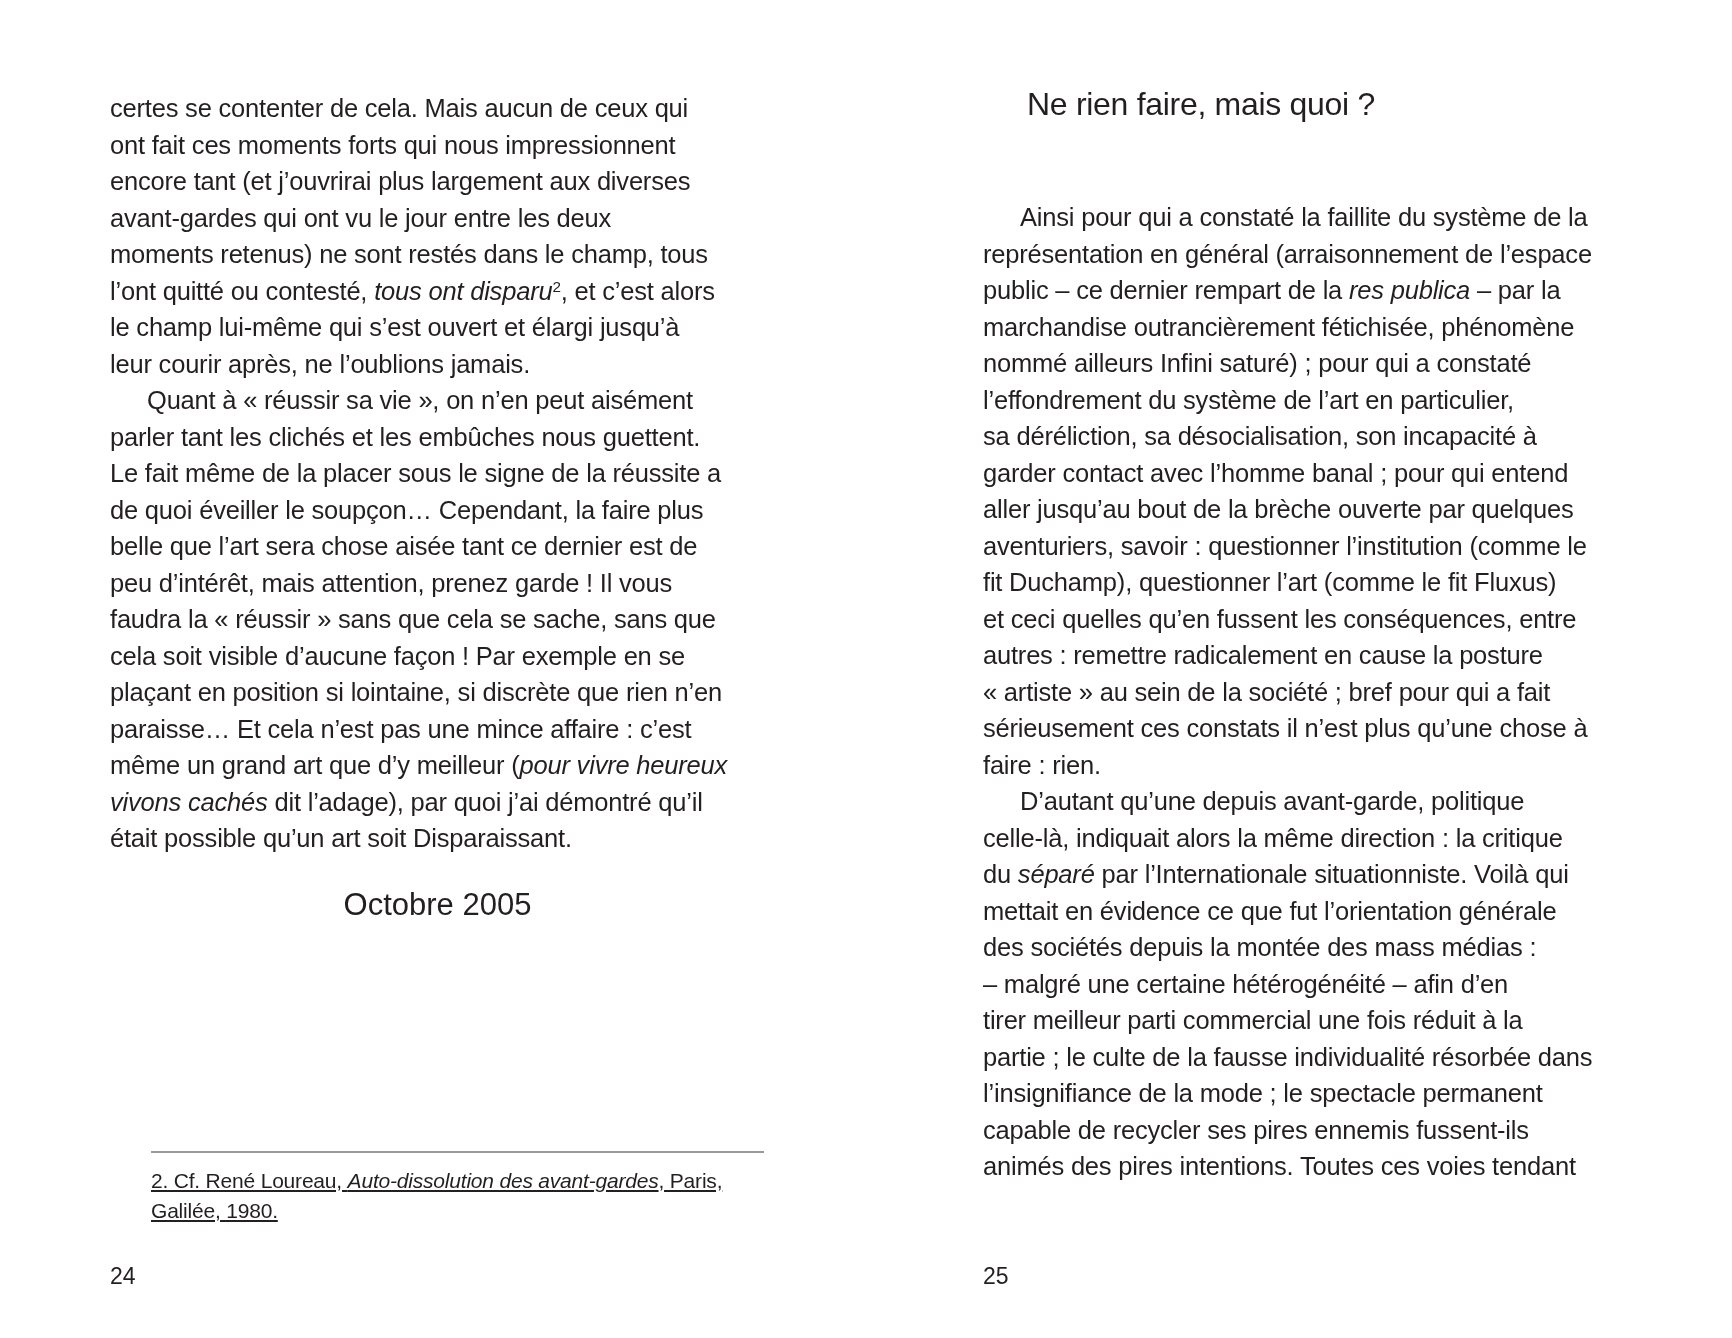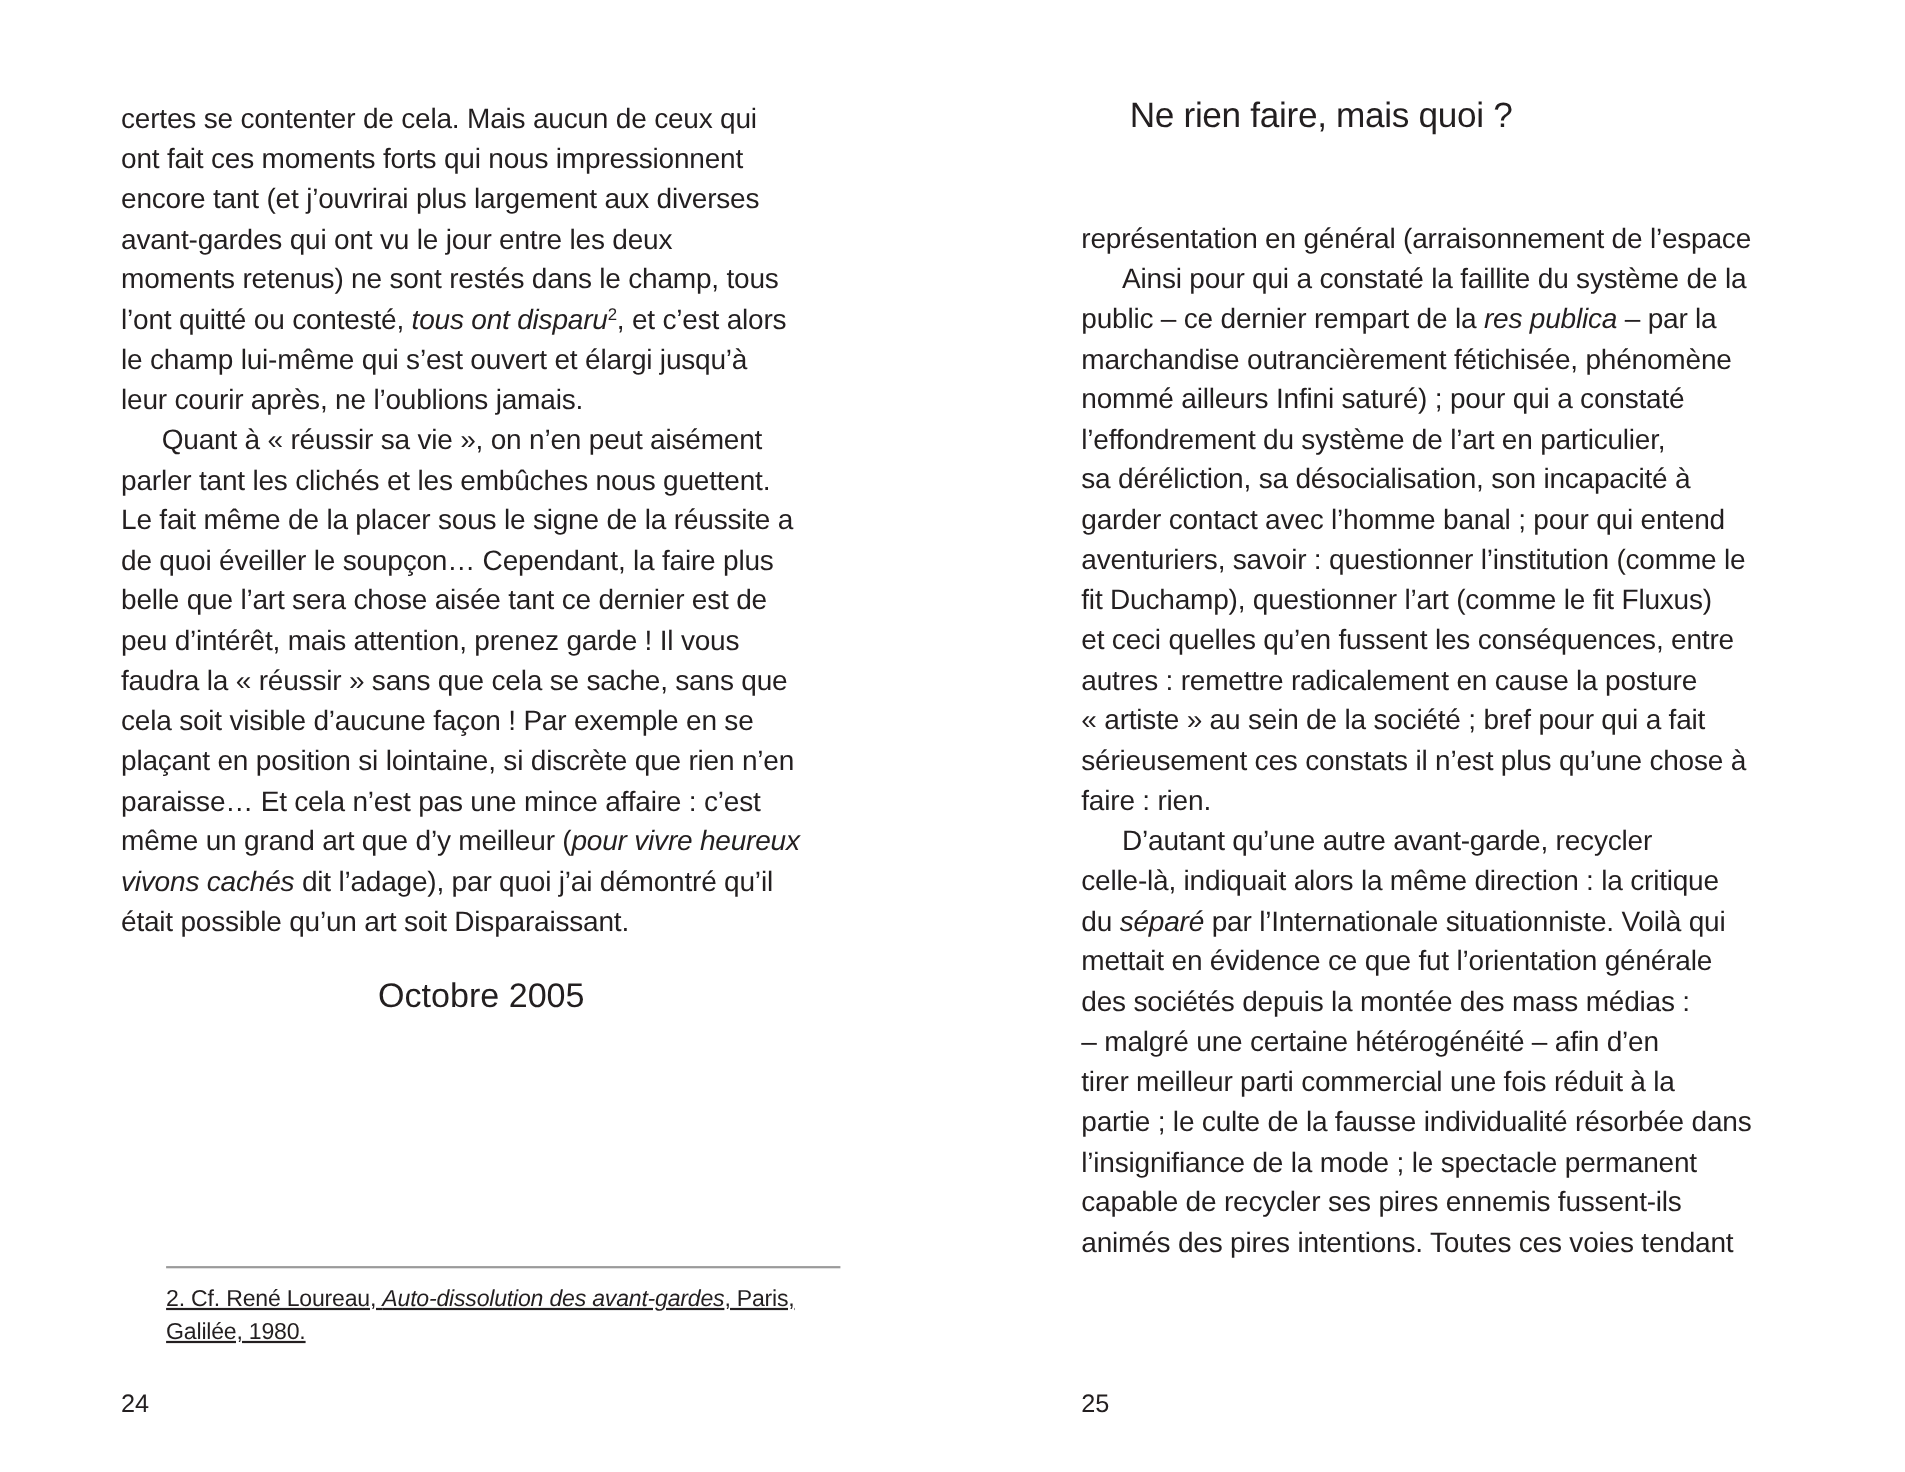--- a/index.html
+++ b/index.html
@@ -76,36 +76,37 @@
     </div>
   <div class="date">Octobre 2005</div>
   <div class="footnote-rule"></div>
   <div class="footnote"><span>2. Cf. René Loureau, </span><em>Auto-dissolution des avant-gardes</em><span>, Paris, Galilée, 1980.</span></div>
   <div class="folio">24</div>
 </div>
 
 <div class="page page-right">
   <div class="chapter-title">Ne rien faire, mais quoi ?</div>
   <div class="body-text">
+      <span class="line indent"><span>Ainsi pour qui a constaté la faillite du système de la</span></span>
       <span class="line"><span>représentation en général (arraisonnement de l’espace</span></span>
-      <span class="line indent"><span>Ainsi pour qui a constaté la faillite du système de la</span></span>
       <span class="line"><span>public – ce dernier rempart de la </span><em>res publica</em><span> – par la</span></span>
       <span class="line"><span>marchandise outrancièrement fétichisée, phénomène</span></span>
       <span class="line"><span>nommé ailleurs Infini saturé) ; pour qui a constaté</span></span>
       <span class="line"><span>l’effondrement du système de l’art en particulier,</span></span>
       <span class="line"><span>sa déréliction, sa désocialisation, son incapacité à</span></span>
       <span class="line"><span>garder contact avec l’homme banal ; pour qui entend</span></span>
+      <span class="line"><span>aller jusqu’au bout de la brèche ouverte par quelques</span></span>
       <span class="line"><span>aventuriers, savoir : questionner l’institution (comme le</span></span>
       <span class="line"><span>fit Duchamp), questionner l’art (comme le fit Fluxus)</span></span>
       <span class="line"><span>et ceci quelles qu’en fussent les conséquences, entre</span></span>
       <span class="line"><span>autres : remettre radicalement en cause la posture</span></span>
       <span class="line"><span>« artiste » au sein de la société ; bref pour qui a fait</span></span>
       <span class="line"><span>sérieusement ces constats il n’est plus qu’une chose à</span></span>
       <span class="line"><span>faire : rien.</span></span>
-      <span class="line indent"><span>D’autant qu’une autre avant-garde, recycler</span></span>
+      <span class="line indent"><span>D’autant qu’une depuis avant-garde, politique</span></span>
       <span class="line"><span>celle-là, indiquait alors la même direction : la critique</span></span>
       <span class="line"><span>du </span><em>séparé</em><span> par l’Internationale situationniste. Voilà qui</span></span>
       <span class="line"><span>mettait en évidence ce que fut l’orientation générale</span></span>
       <span class="line"><span>des sociétés depuis la montée des mass médias :</span></span>
       <span class="line"><span>– malgré une certaine hétérogénéité – afin d’en</span></span>
       <span class="line"><span>tirer meilleur parti commercial une fois réduit à la</span></span>
       <span class="line"><span>partie ; le culte de la fausse individualité résorbée dans</span></span>
       <span class="line"><span>l’insignifiance de la mode ; le spectacle permanent</span></span>
       <span class="line"><span>capable de recycler ses pires ennemis fussent-ils</span></span>
       <span class="line"><span>animés des pires intentions. Toutes ces voies tendant</span></span>

